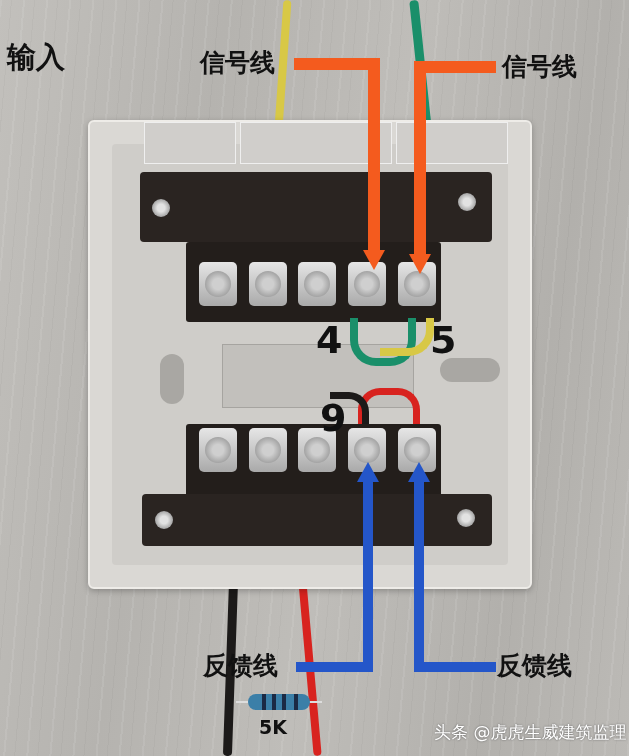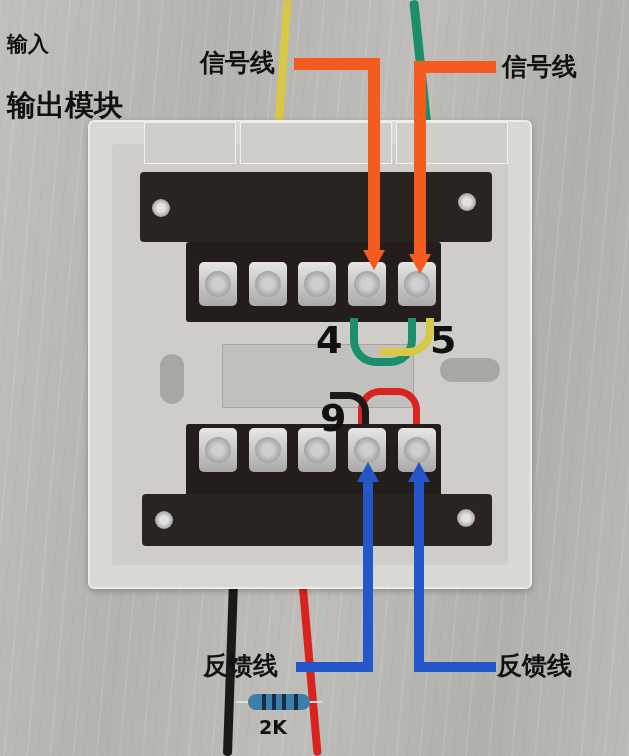--- a/index.html
+++ b/index.html
@@ -91,27 +91,27 @@
   <div class="tri-up" style="left:408px;top:462px;"></div>
 
   <div class="wire" style="left:236px;top:701px;width:86px;height:2px;background:#ddd;border-radius:0;"></div>
   <div class="resistor">
     <span class="band" style="left:14px;"></span>
     <span class="band" style="left:24px;"></span>
     <span class="band" style="left:34px;"></span>
     <span class="band" style="left:46px;"></span>
   </div>
 
-  <div class="lbl" style="left:7px;top:30px;font-size:21px;font-family:Liberation Serif, serif;">输入</div>
-  <div class="lbl" style="left:7px;top:86px;font-size:29px;">输出模块</div>
+  <div class="lbl" style="left:7px;top:38px;font-size:29px;font-family:Liberation Serif, serif;">输入</div>
 
   <div class="lbl" style="left:200px;top:46px;font-size:25px;">信号线</div>
   <div class="lbl" style="left:502px;top:50px;font-size:25px;">信号线</div>
 
   <div class="lbl" style="left:316px;top:318px;font-size:38px;">4</div>
   <div class="lbl" style="left:430px;top:318px;font-size:38px;">5</div>
   <div class="lbl" style="left:320px;top:396px;font-size:38px;">9</div>
 
   <div class="lbl" style="left:203px;top:649px;font-size:25px;">反馈线</div>
   <div class="lbl" style="left:497px;top:649px;font-size:25px;">反馈线</div>
-  <div class="lbl" style="left:259px;top:716px;font-size:19px;">2K</div>
+  <div class="lbl" style="left:259px;top:716px;font-size:19px;">5K</div>
 
+  <div class="watermark">头条 @虎虎生威建筑监理</div>
 </div>
 
 </body></html>

